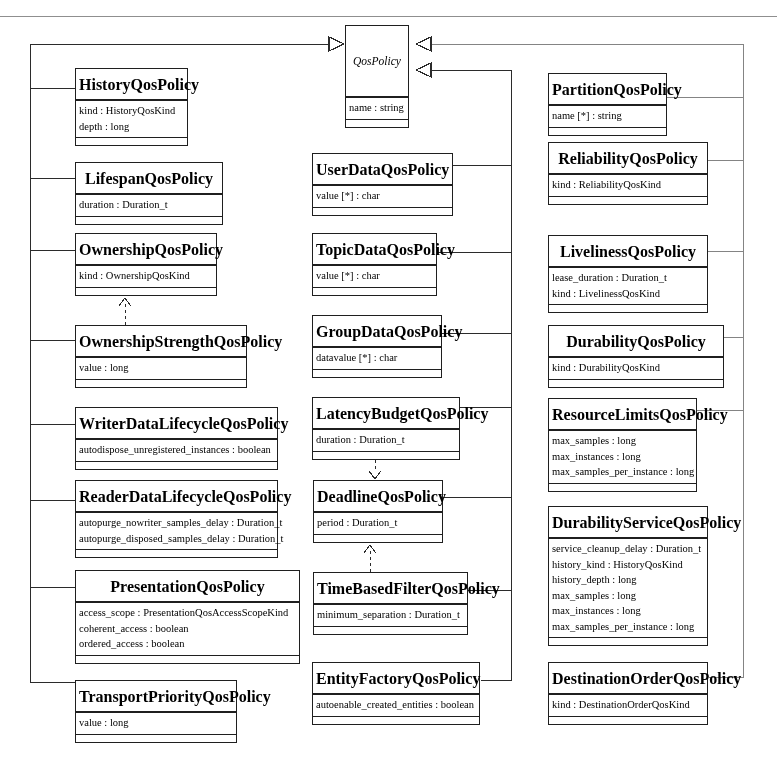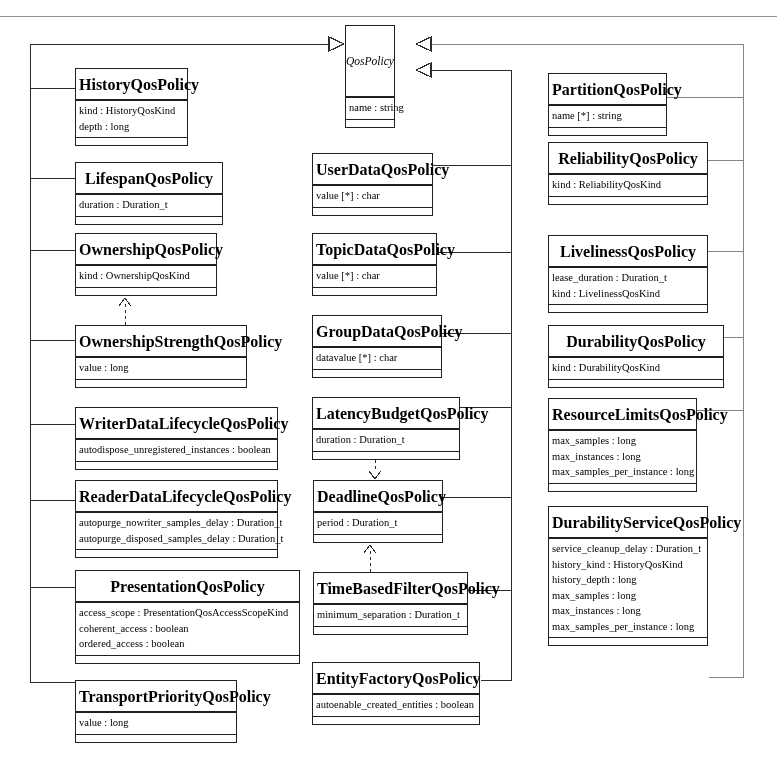--- a/index.html
+++ b/index.html
@@ -95,21 +95,21 @@
     <g>
       <path d="M375 460 V471" stroke="#2b2b2b" fill="none" stroke-dasharray="3 3"></path>
       <polyline points="369,471 375,479 381,471" stroke="#2b2b2b" fill="none"></polyline>
     </g>
     <g>
       <path d="M370 572 V548" stroke="#2b2b2b" fill="none" stroke-dasharray="3 3"></path>
       <polyline points="364,553 370,545 376,553" stroke="#2b2b2b" fill="none"></polyline>
     </g>
   </svg>
 
-  <div class="uml-box" style="left:345px;top:25px;width:50px;">
+  <div class="uml-box" style="left:345px;top:25px;width:64px;">
     <div class="uml-title abstract">QosPolicy</div>
     <div class="uml-attrs">
         <div class="uml-attr">name : string</div>
       </div>
     <div class="uml-ops"></div>
   </div>
 
   <div class="uml-box" style="left:75px;top:68px;width:113px;">
     <div class="uml-title">HistoryQosPolicy</div>
     <div class="uml-attrs">
@@ -171,21 +171,21 @@
   </div>
 
   <div class="uml-box" style="left:75px;top:680px;width:162px;">
     <div class="uml-title">TransportPriorityQosPolicy</div>
     <div class="uml-attrs">
       <div class="uml-attr">value : long</div>
     </div>
     <div class="uml-ops"></div>
   </div>
 
-  <div class="uml-box" style="left:312px;top:153px;width:121px;">
+  <div class="uml-box" style="left:312px;top:153px;width:141px;">
     <div class="uml-title">UserDataQosPolicy</div>
     <div class="uml-attrs">
       <div class="uml-attr">value [*] : char</div>
     </div>
     <div class="uml-ops"></div>
   </div>
 
   <div class="uml-box" style="left:312px;top:233px;width:125px;">
     <div class="uml-title">TopicDataQosPolicy</div>
     <div class="uml-attrs">
@@ -283,14 +283,21 @@
       <div class="uml-attr">service_cleanup_delay : Duration_t</div>
       <div class="uml-attr">history_kind : HistoryQosKind</div>
       <div class="uml-attr">history_depth : long</div>
       <div class="uml-attr">max_samples : long</div>
       <div class="uml-attr">max_instances : long</div>
       <div class="uml-attr">max_samples_per_instance : long</div>
     </div>
     <div class="uml-ops"></div>
   </div>
 
+  <div class="uml-box" style="left:548px;top:662px;width:160px;">
+    <div class="uml-title">DestinationOrderQosPolicy</div>
+    <div class="uml-attrs">
+      <div class="uml-attr">kind : DestinationOrderQosKind</div>
+    </div>
+    <div class="uml-ops"></div>
+  </div>
 
 </div>
 
 </body></html>

